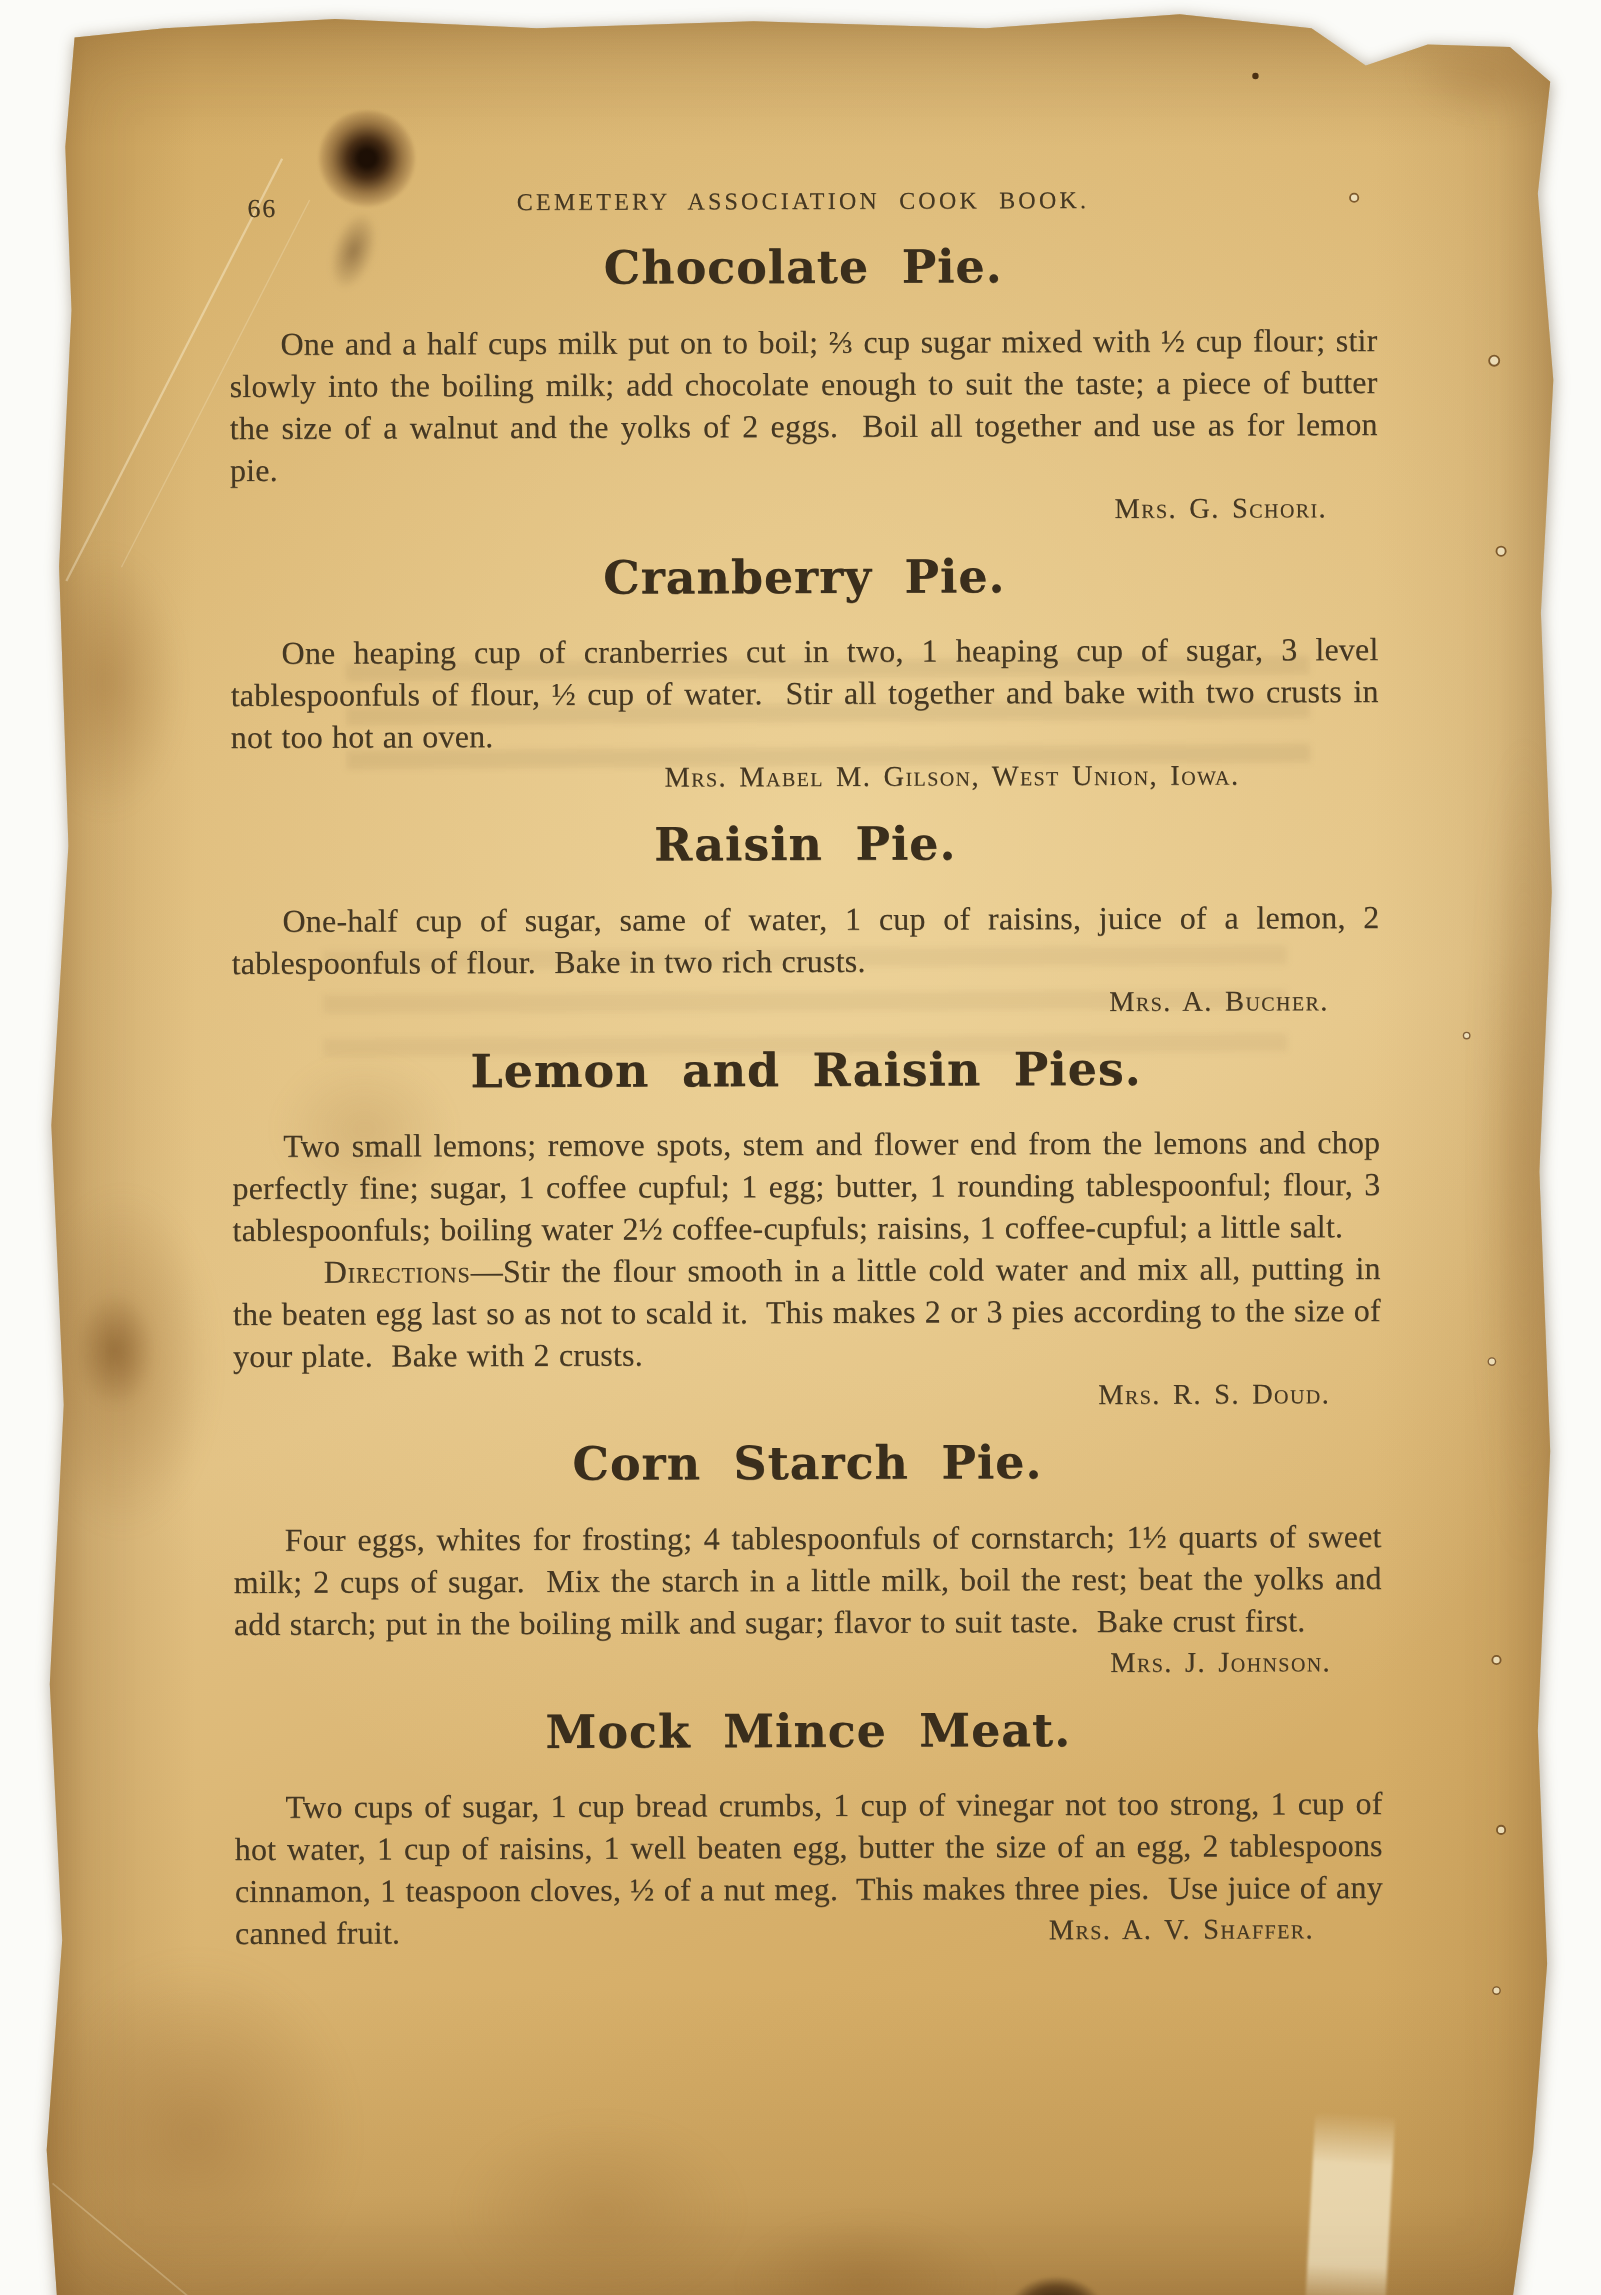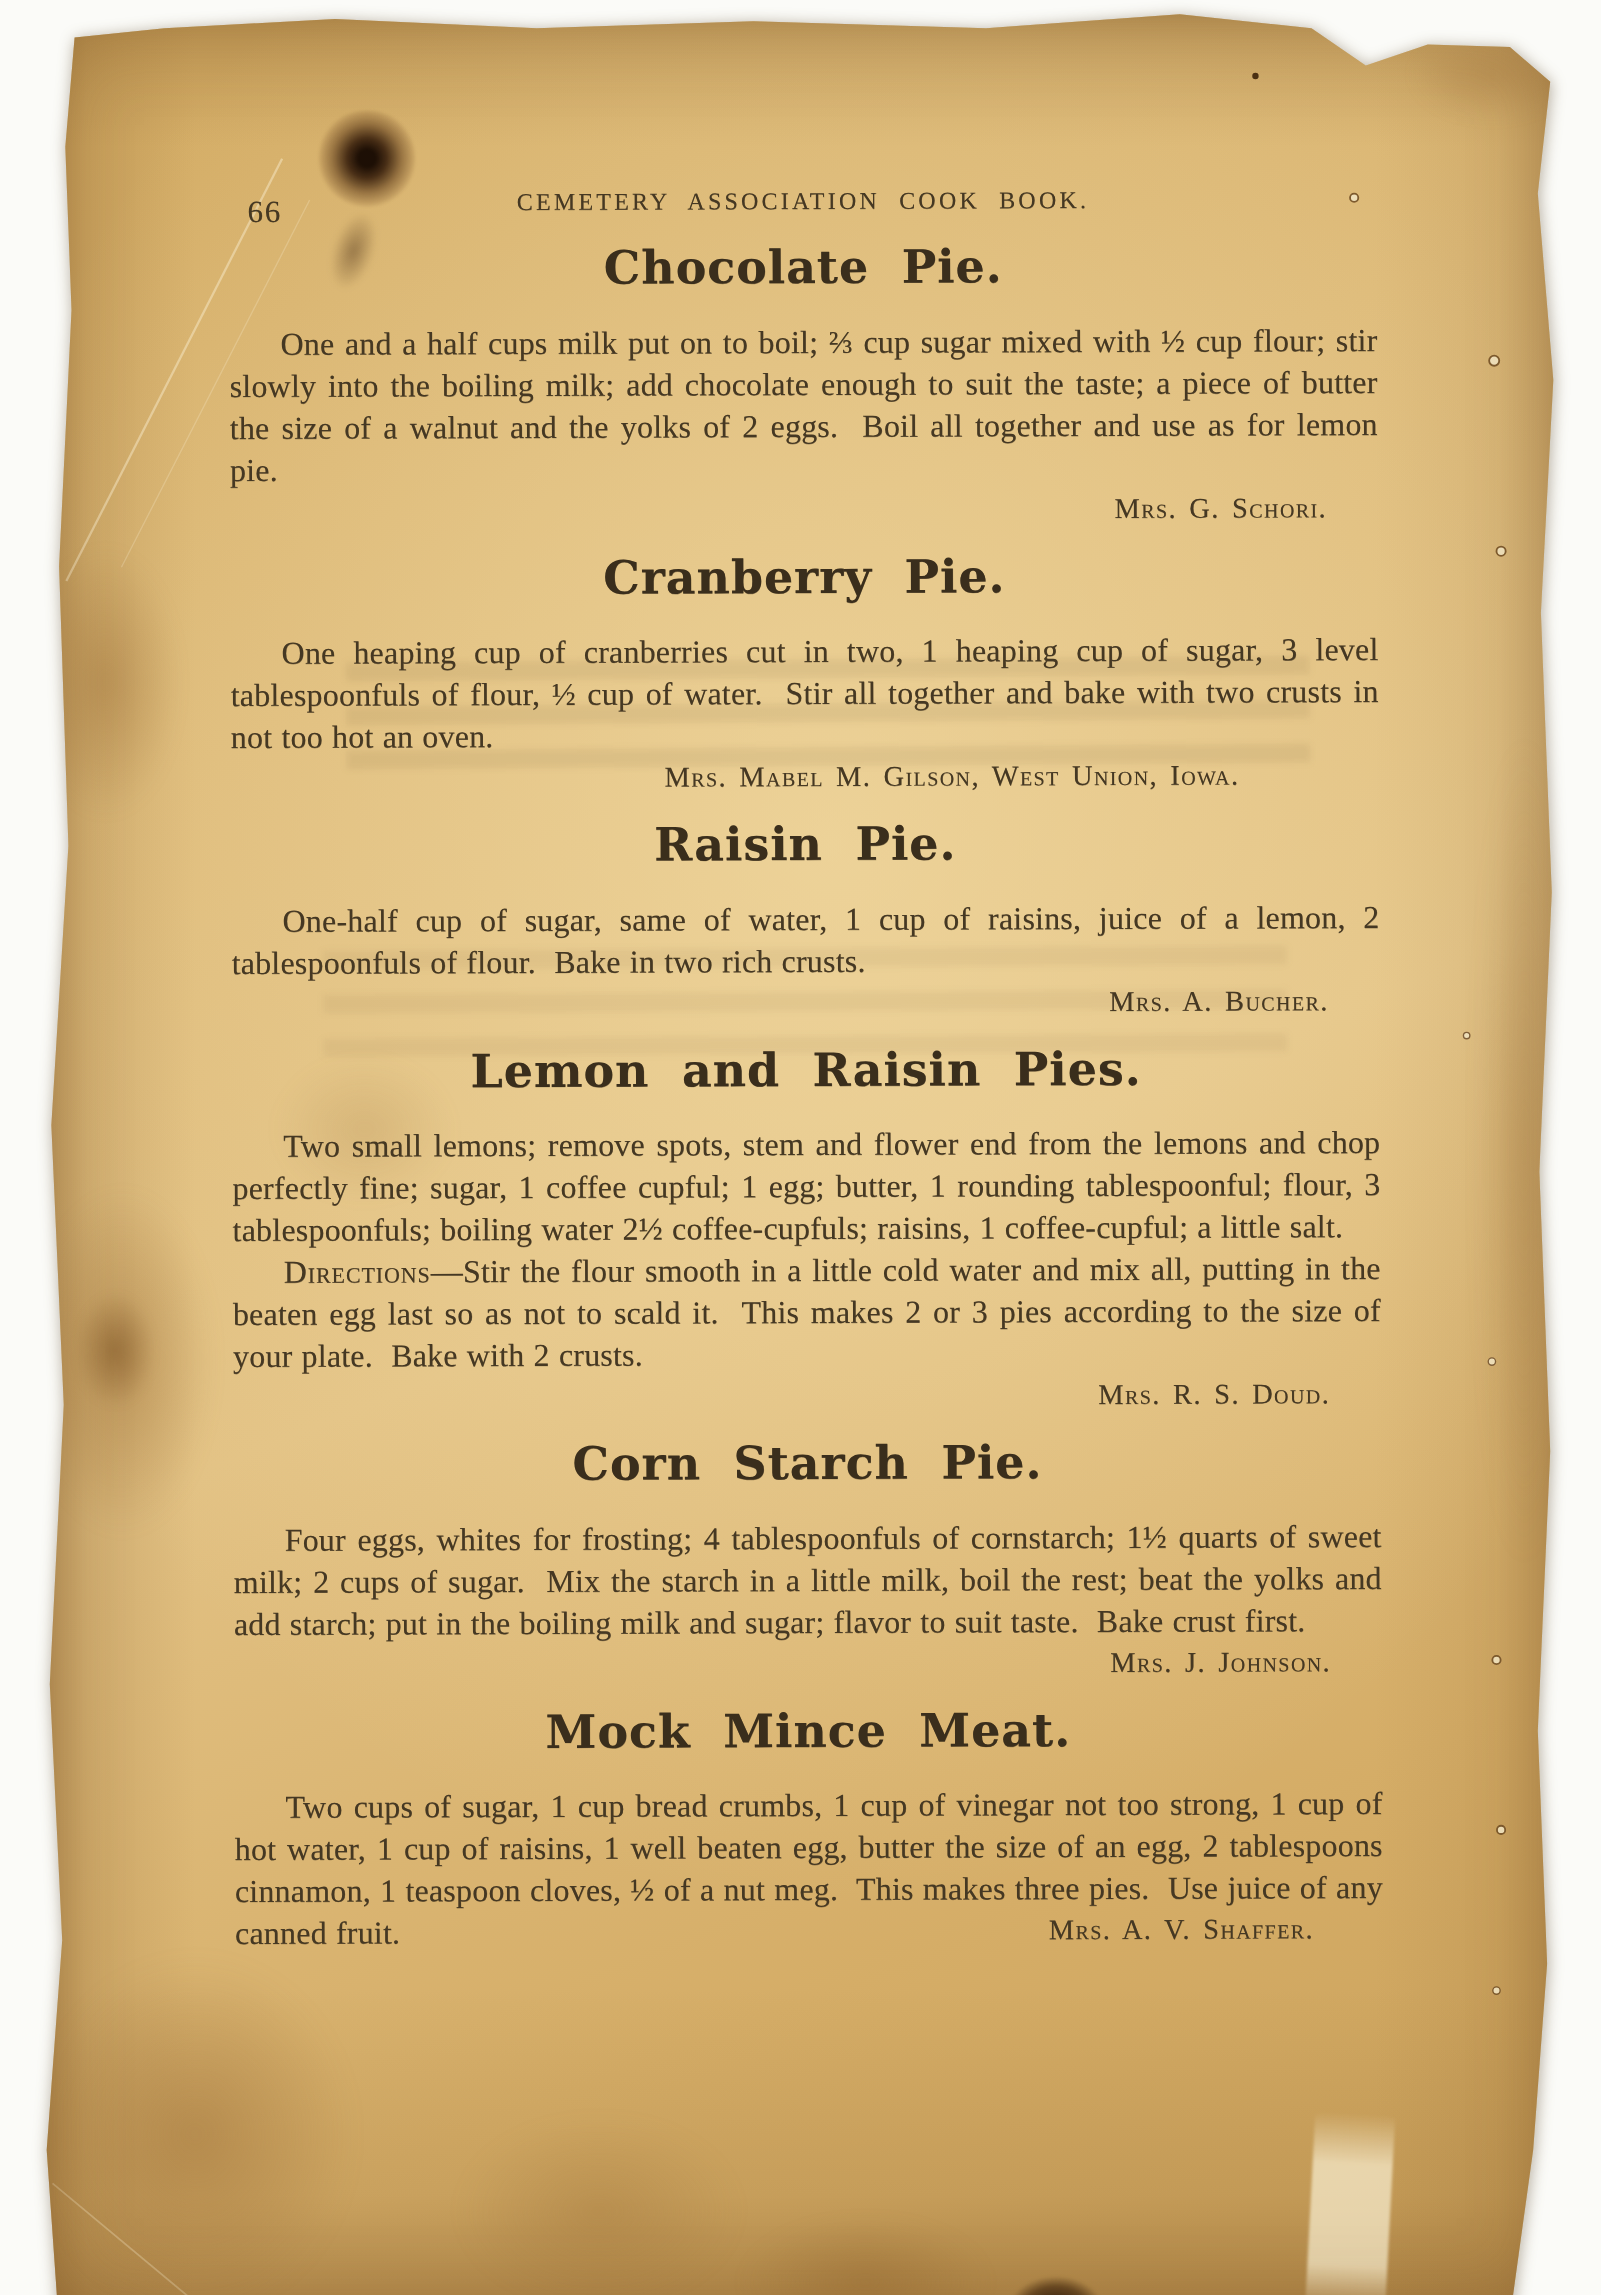--- a/index.html
+++ b/index.html
@@ -48,31 +48,31 @@
   .ghost{position:absolute;pointer-events:none;filter:blur(3.2px);}
   .g1{left:321px;top:652px;width:964px;height:110px;transform:rotate(-.4deg);
      background:repeating-linear-gradient(180deg, rgba(115,88,50,.10) 0 19px, transparent 19px 44px);}
   .g2{left:298px;top:941px;width:964px;height:106px;transform:rotate(-.3deg);
      background:repeating-linear-gradient(180deg, rgba(115,88,50,.08) 0 19px, transparent 19px 44px);}
   svg.marks{position:absolute;inset:0;width:100%;height:100%;}
 
   .content{position:absolute;left:207px;top:181px;width:1148px;transform:rotate(-.2deg);
      color:#453823;text-shadow:0.2px 0.4px 0.6px rgba(60,45,25,.45);}
   .head-row{position:relative;height:31px;margin-bottom:23px;}
-  .pagenum{position:absolute;left:18.4px;top:3.7px;font-size:31px;letter-spacing:1.8px;}
+  .pagenum{position:absolute;left:18.4px;top:3.7px;font-size:26px;letter-spacing:1.8px;}
   .running-head{display:block;text-align:center;font-size:24px;letter-spacing:3.2px;word-spacing:10px;}
   h2{font-family:"DejaVu Serif",serif;font-weight:700;color:#3a2e1c;text-align:center;
      font-size:46px;line-height:51px;margin:21px 0 27.5px;word-spacing:15.6px;letter-spacing:0.9px;}
   p.body-par{margin:0;font-size:32px;line-height:42px;text-indent:51px;text-align:justify;
      letter-spacing:0.2px;word-spacing:0.9px;}
   .sig{font-variant:small-caps;font-size:28.5px;line-height:42px;letter-spacing:1.4px;word-spacing:3.7px;}
   .sig-right{text-align:right;padding-right:51px;}
   .sig-center{text-align:center;padding-left:294px;}
   .sig-inline{margin-top:-42px;text-align:right;padding-right:69px;}
-  .sc{font-variant:small-caps;letter-spacing:0.9px;}
+  .sc{font-variant:small-caps;letter-spacing:0.9px;margin-left:40px;}
 </style>
 </head>
 <body>
 
 <div class="page-wrap">
   <div class="page">
 
     <div class="stain s-topright"></div>
     <div class="stain s-left1"></div>
     <div class="stain s-left2"></div>

